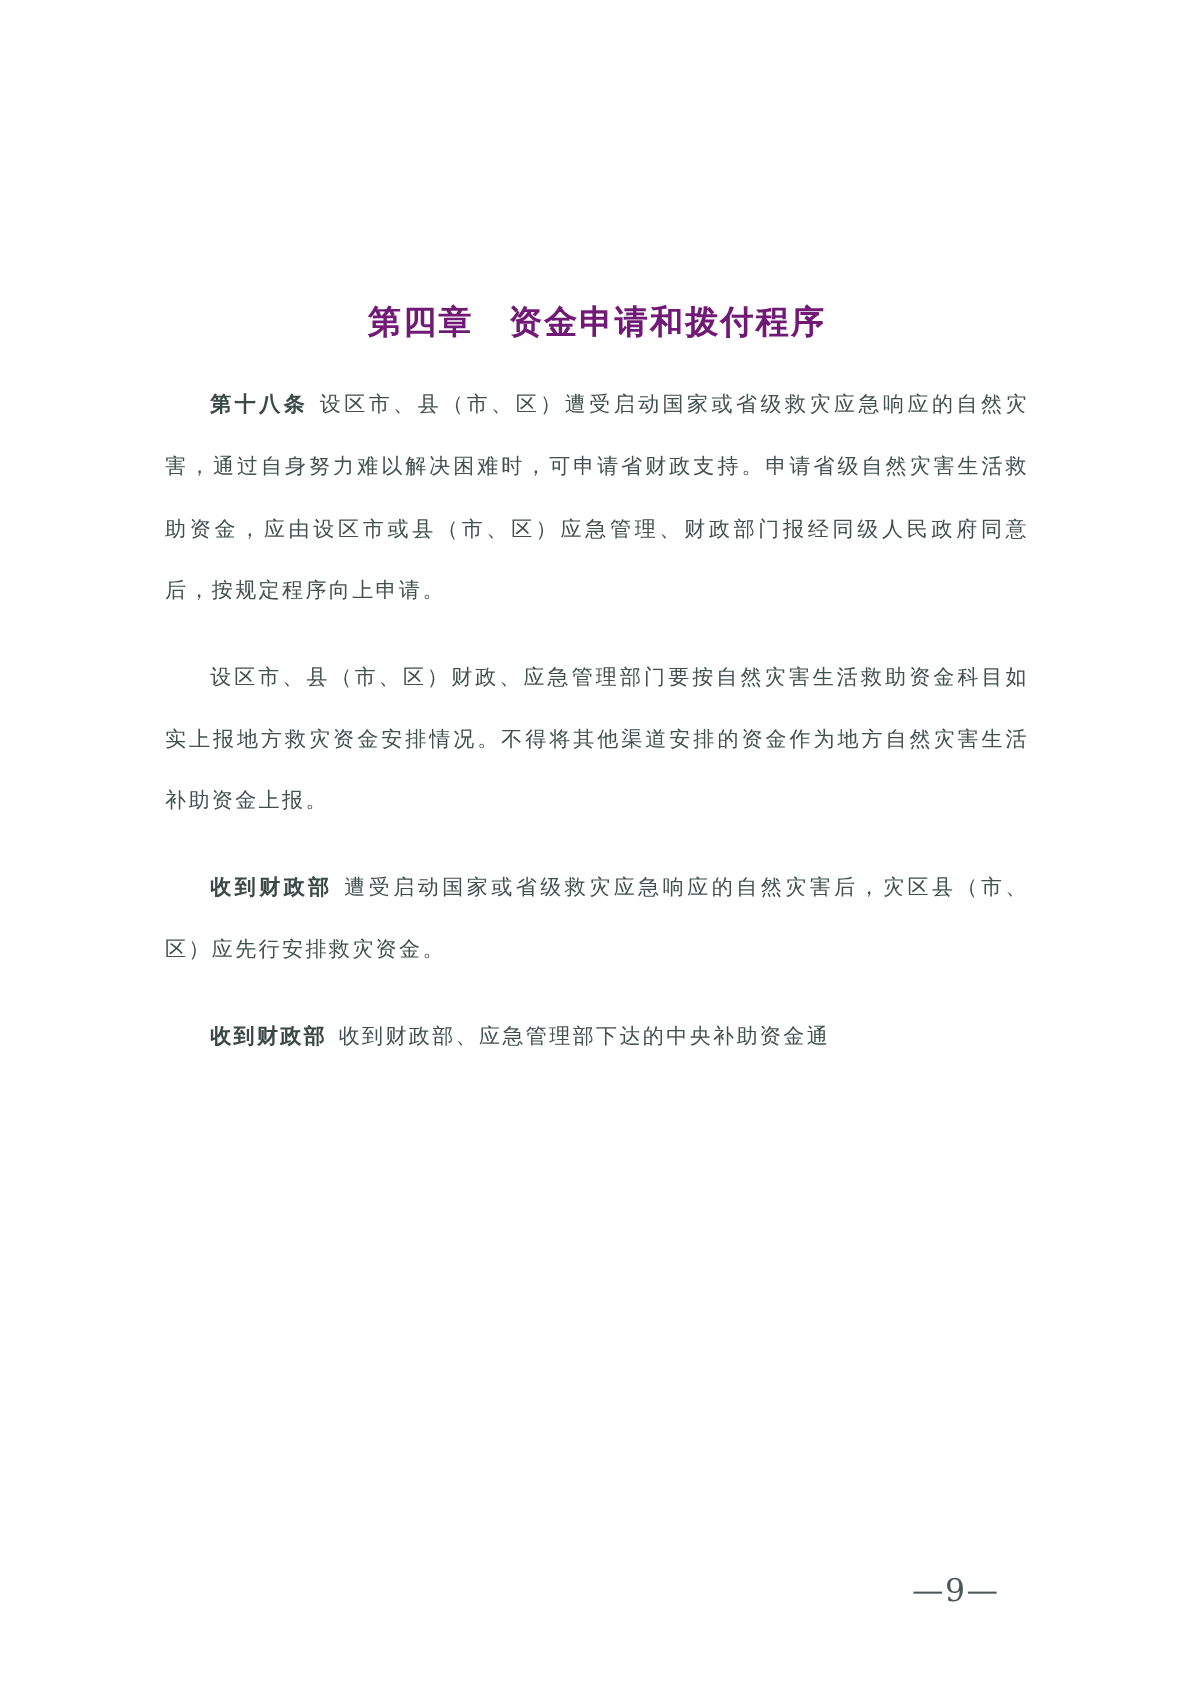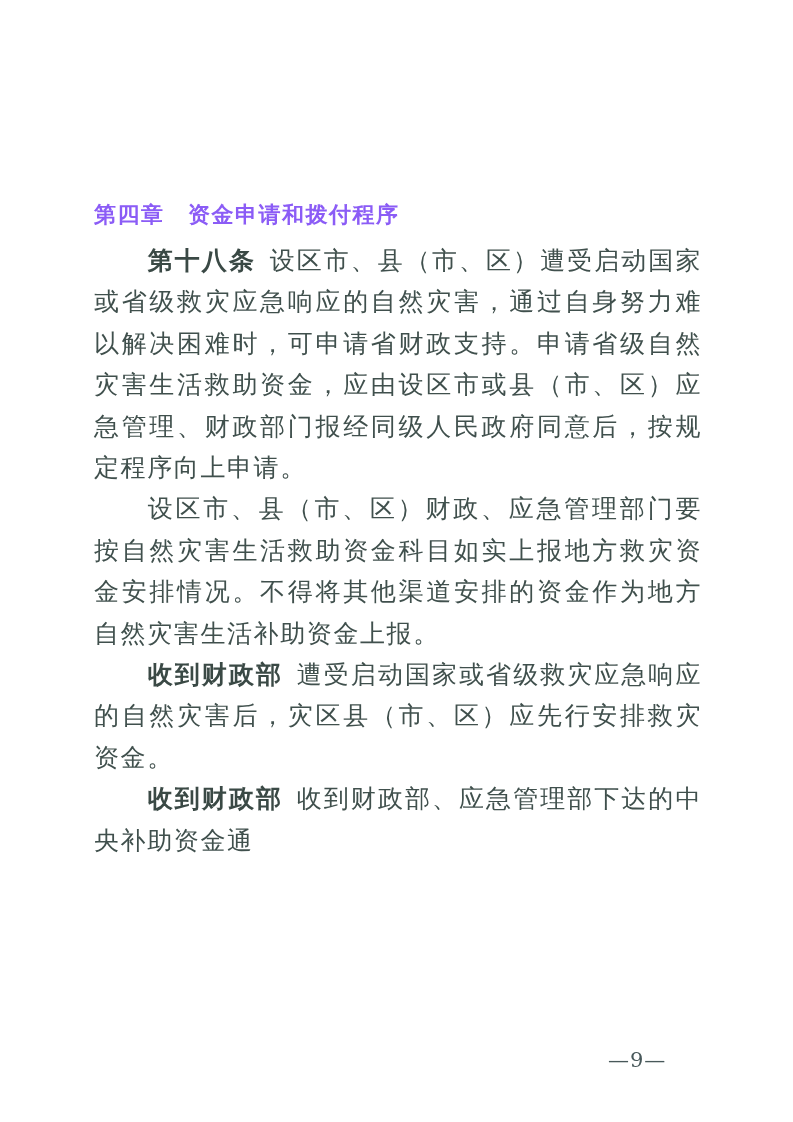--- a/index.html
+++ b/index.html
@@ -15,30 +15,31 @@
     font-family: "DejaVu Serif", "Liberation Serif", serif;
   }
   .page {
     position: absolute;
     left: 94px;
     top: 196px;
     width: 608px;
   }
   .title {
     margin: 0 0 6px 0;
+    text-align: center;
     font-family: "Liberation Sans", "DejaVu Sans", sans-serif;
     font-size: 22px;
     font-weight: bold;
     letter-spacing: 1.5px;
-    color: #8b5cf6;
+    color: #701a75;
     line-height: 38px;
   }
   .para {
-    margin: 0;
-    font-size: 25px;
+    margin: 16px;
+    font-size: 14px;
     line-height: 41.4px;
     letter-spacing: 1.6px;
     color: #40504d;
     text-align: justify;
     text-indent: 2.15em;
   }
   .lead {
     font-weight: bold;
     color: #3a4945;
   }

